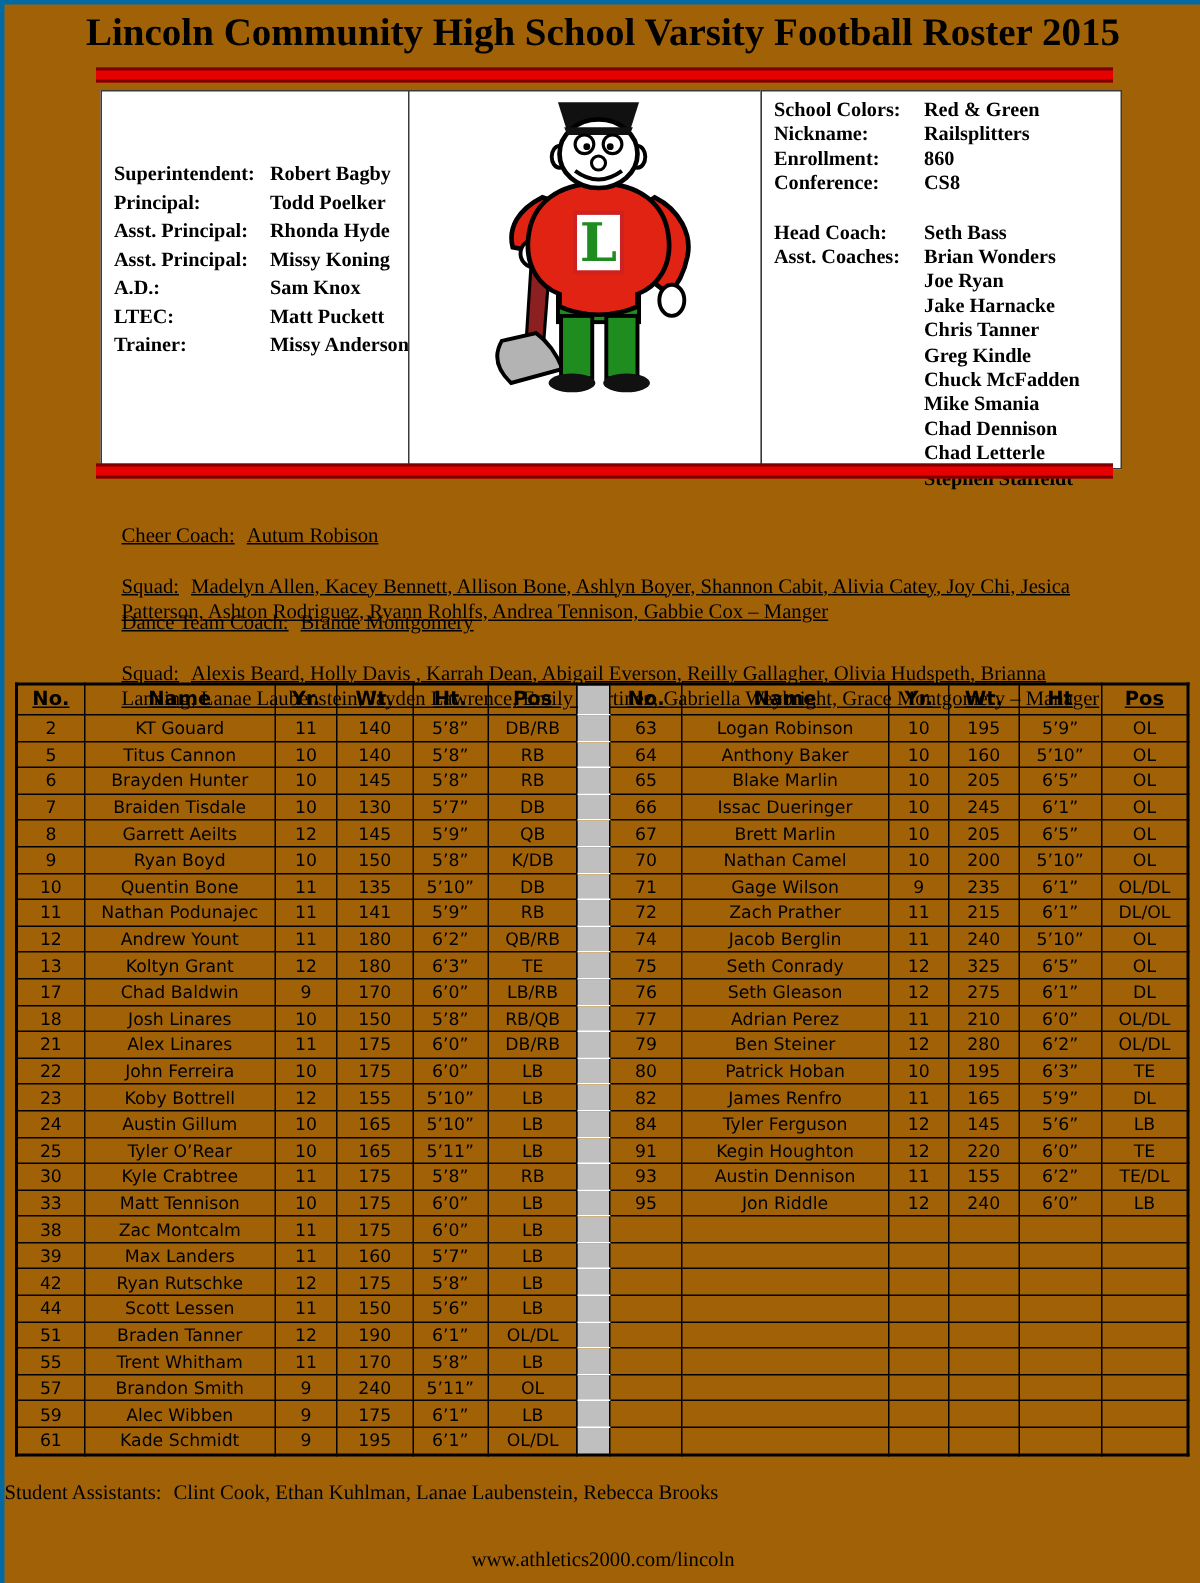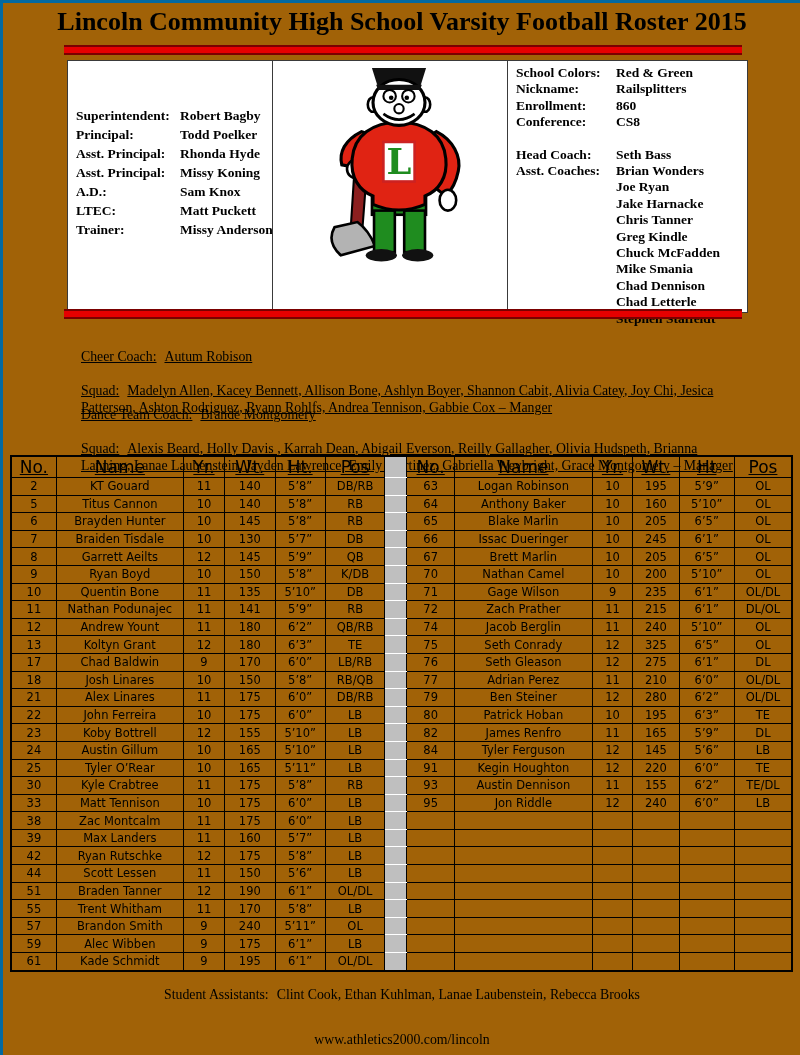--- a/index.html
+++ b/index.html
@@ -30,26 +30,26 @@
   .cheer{top:329px;}
   .dance{top:387px;}
   .squadsec p{margin:16px;text-decoration:underline;}
   .squadsec .val{margin-left:8px;}
 
   table.roster{position:absolute;top:452px;left:7px;border-collapse:collapse;table-layout:fixed;
         width:783px;font-family:"DejaVu Sans","Liberation Sans",sans-serif;font-size:11.5px;}
   table.roster th,table.roster td{border:1px solid #000;text-align:center;padding:0;
         overflow:hidden;white-space:nowrap;}
   table.roster{border:2px solid #000;}
-  table.roster th{height:19px;font-size:17px;font-weight:normal;}
+  table.roster th{height:19px;font-size:13px;font-weight:bold;}
   table.roster th span{text-decoration:underline;}
   table.roster td{height:16.6px;line-height:16px;}
   table.roster .sep{background:#bfbfbf;border-top-color:#fff;border-bottom-color:#fff;}
 
-  .assistants{position:absolute;top:984px;left:0;width:100%;text-align:center;font-size:13.8px;}
+  .assistants{position:absolute;top:984px;left:0;width:100%;text-align:left;font-size:13.8px;}
   .assistants .val{margin-left:8px;}
   .url{position:absolute;top:1029px;left:0;width:100%;text-align:center;font-size:13.8px;}
 </style>
 </head>
 <body>
 
 <div class="page">
 
   <h1 class="title">Lincoln Community High School Varsity Football Roster 2015</h1>
 

